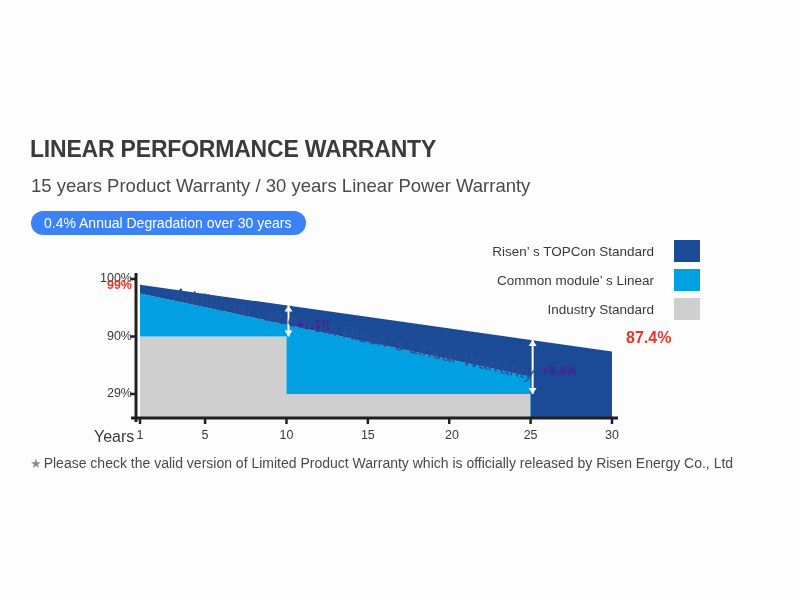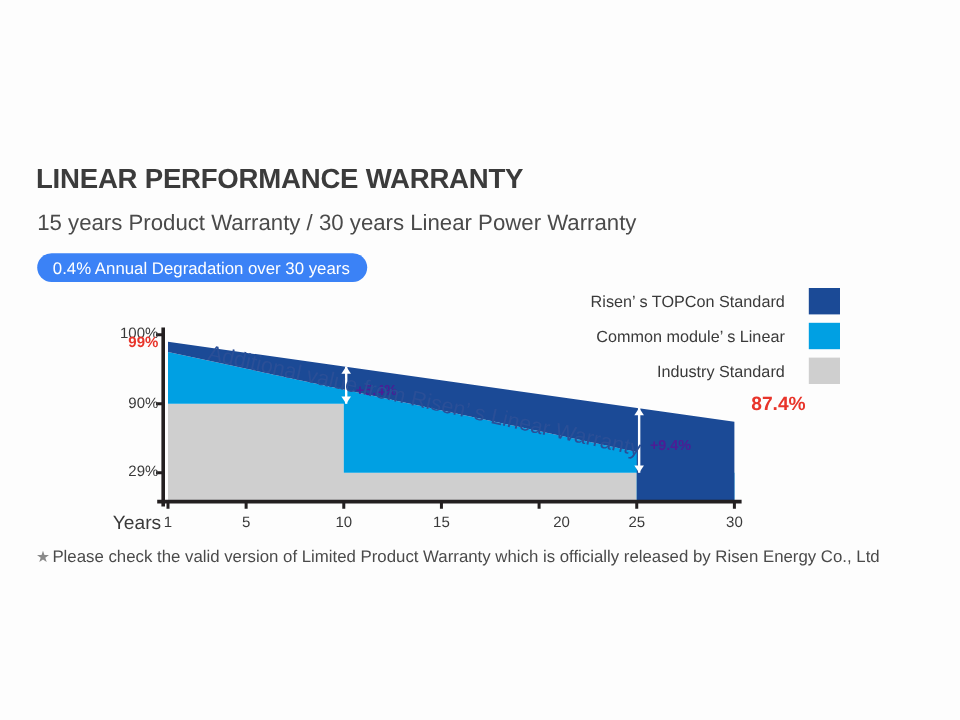--- a/index.html
+++ b/index.html
@@ -224,21 +224,21 @@
 
   <div id="overlay">
       <div class="ytick" style="left: 88px; top: 271px; width: 44px;">100%</div>
       <div class="ytick" style="left: 88px; top: 328.5px; width: 44px;">90%</div>
       <div class="ytick" style="left: 88px; top: 386px; width: 44px;">29%</div>
       <div class="ytick red" style="left: 88px; top: 277.75px; width: 44px;">99%</div>
       <div class="xtick" style="left: 120px; top: 428px; width: 40px;">1</div>
       <div class="xtick" style="left: 185.103px; top: 428px; width: 40px;">5</div>
       <div class="xtick" style="left: 266.483px; top: 428px; width: 40px;">10</div>
       <div class="xtick" style="left: 347.862px; top: 428px; width: 40px;">15</div>
-      <div class="xtick" style="left: 448px; top: 428px; width: 40px;">20</div>
+      <div class="xtick" style="left: 432px; top: 428px; width: 40px;">20</div>
       <div class="xtick" style="left: 510.621px; top: 428px; width: 40px;">25</div>
       <div class="xtick" style="left: 592px; top: 428px; width: 40px;">30</div>
       <div class="xaxis-name" style="left: 94px; top: 428px;">Years</div>
       <div class="callout" style="left: 296.483px; top: 317.55px;">+5.4%</div>
       <div class="callout" style="left: 541.621px; top: 364.125px;">+9.4%</div>
       <div class="endlabel" style="left: 626px; top: 329.45px;">87.4%</div>
       <div class="curve-label" style="left: 175.807px; top: 284.175px; transform: rotate(12.6deg);">Additional value from Risen’ s   Linear Warranty</div>
     </div>
 
   <div class="footnote">

